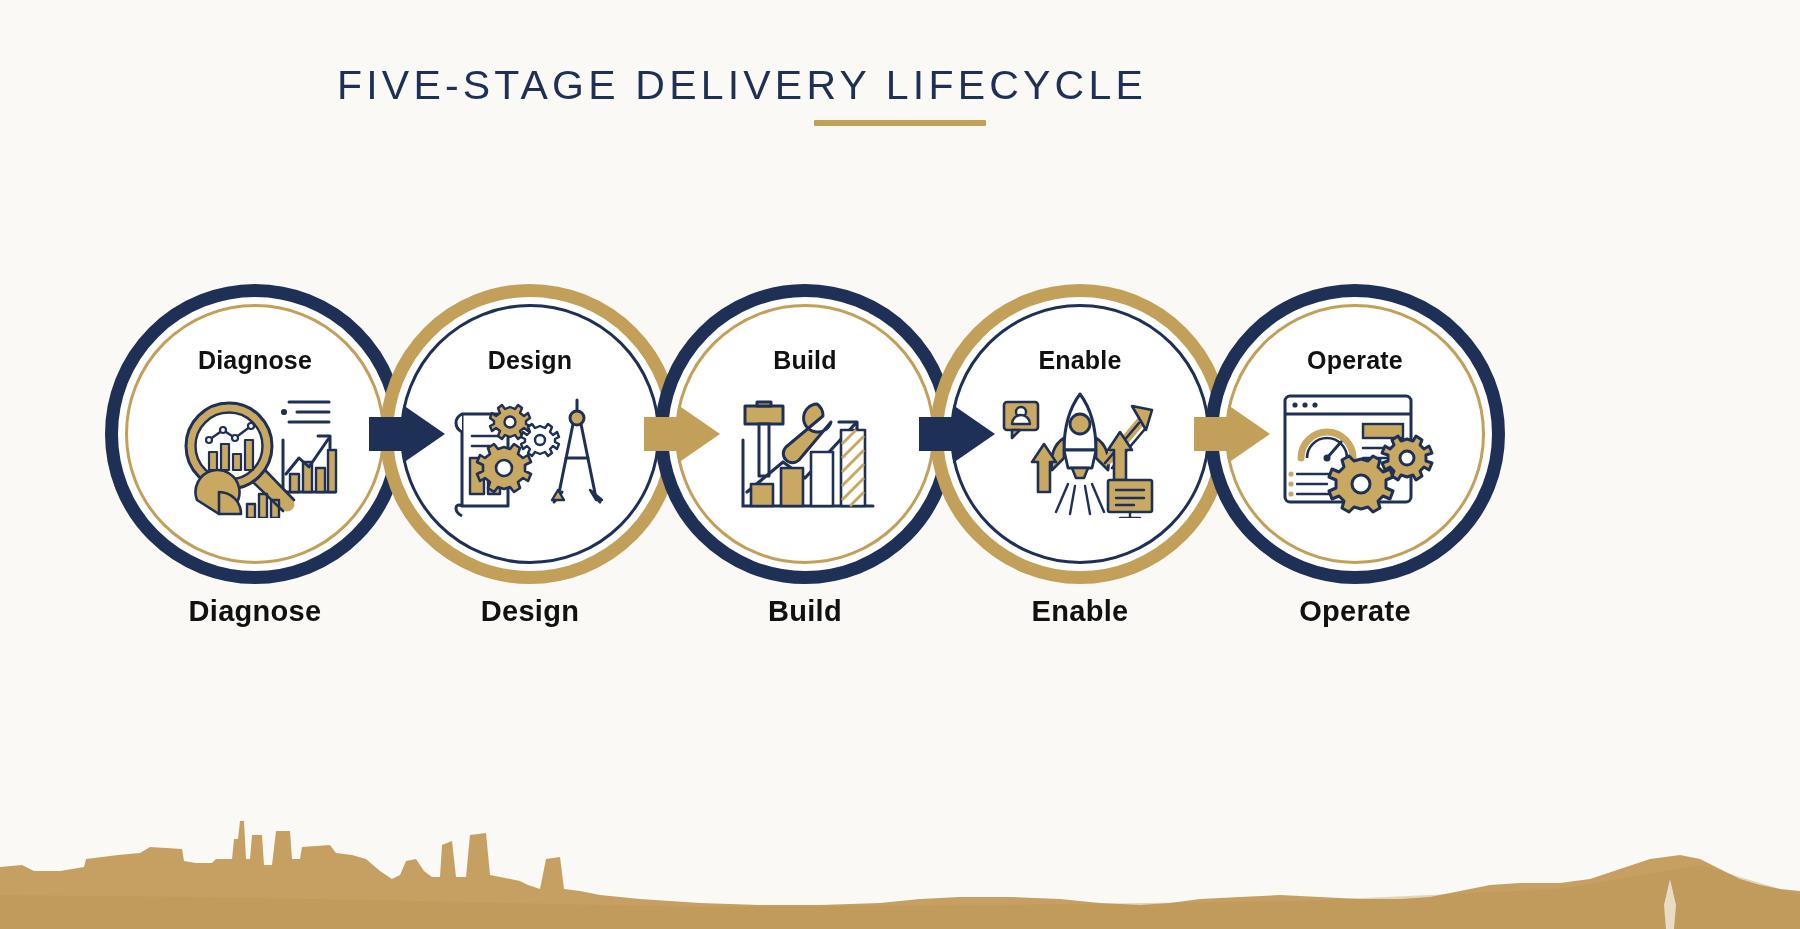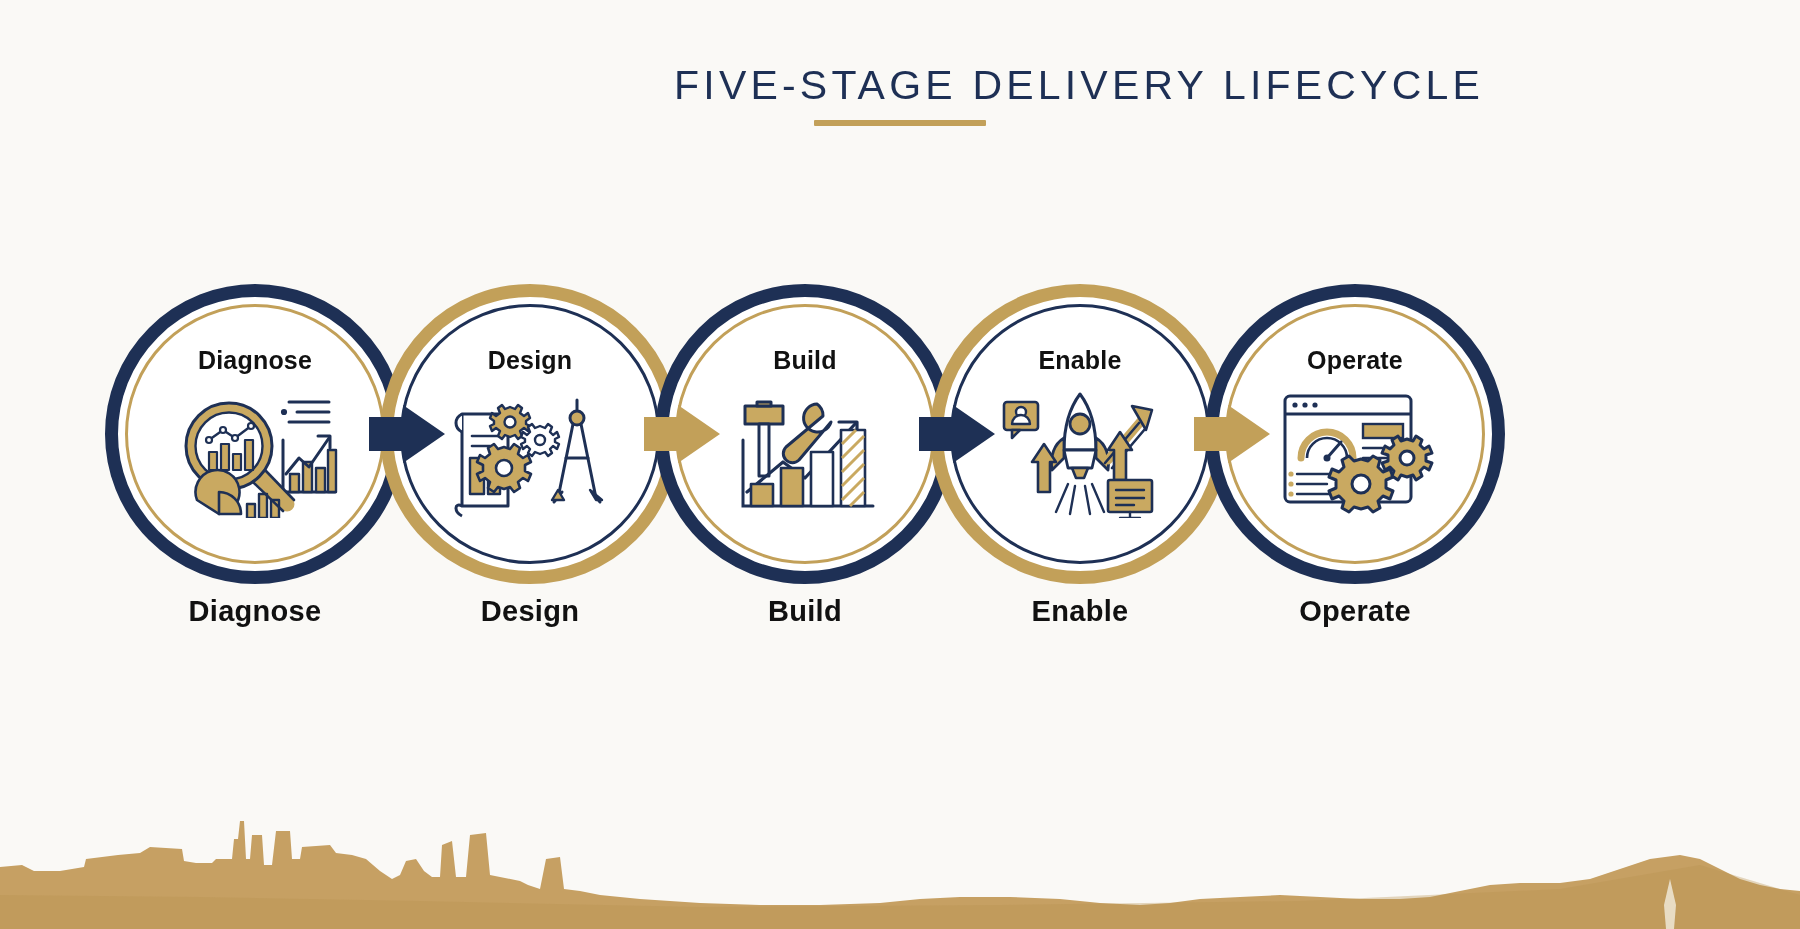--- a/index.html
+++ b/index.html
@@ -7,21 +7,21 @@
   body{
     width:1800px;height:929px;overflow:hidden;
     background:#faf9f6;
     font-family:"Liberation Sans","DejaVu Sans",sans-serif;
     position:relative;
   }
   #stage{position:absolute;left:0;top:0;width:1800px;height:929px;}
 
   
   .title-wrap{
-    position:absolute;left:0;top:62px;width:1484px;text-align:right;
+    position:absolute;left:0;top:62px;width:1484px;text-align:center;
   }
   .title{
     font-size:41px;font-weight:300;letter-spacing:4.2px;
     color:#1e3055;white-space:nowrap;display:inline-block;
     font-family:"Liberation Sans","DejaVu Sans",sans-serif;
   }
   .title-rule{
     position:absolute;left:50%;top:120px;transform:translateX(-50%);
     width:172px;height:6px;background:#c2a059;border-radius:1px;
   }

